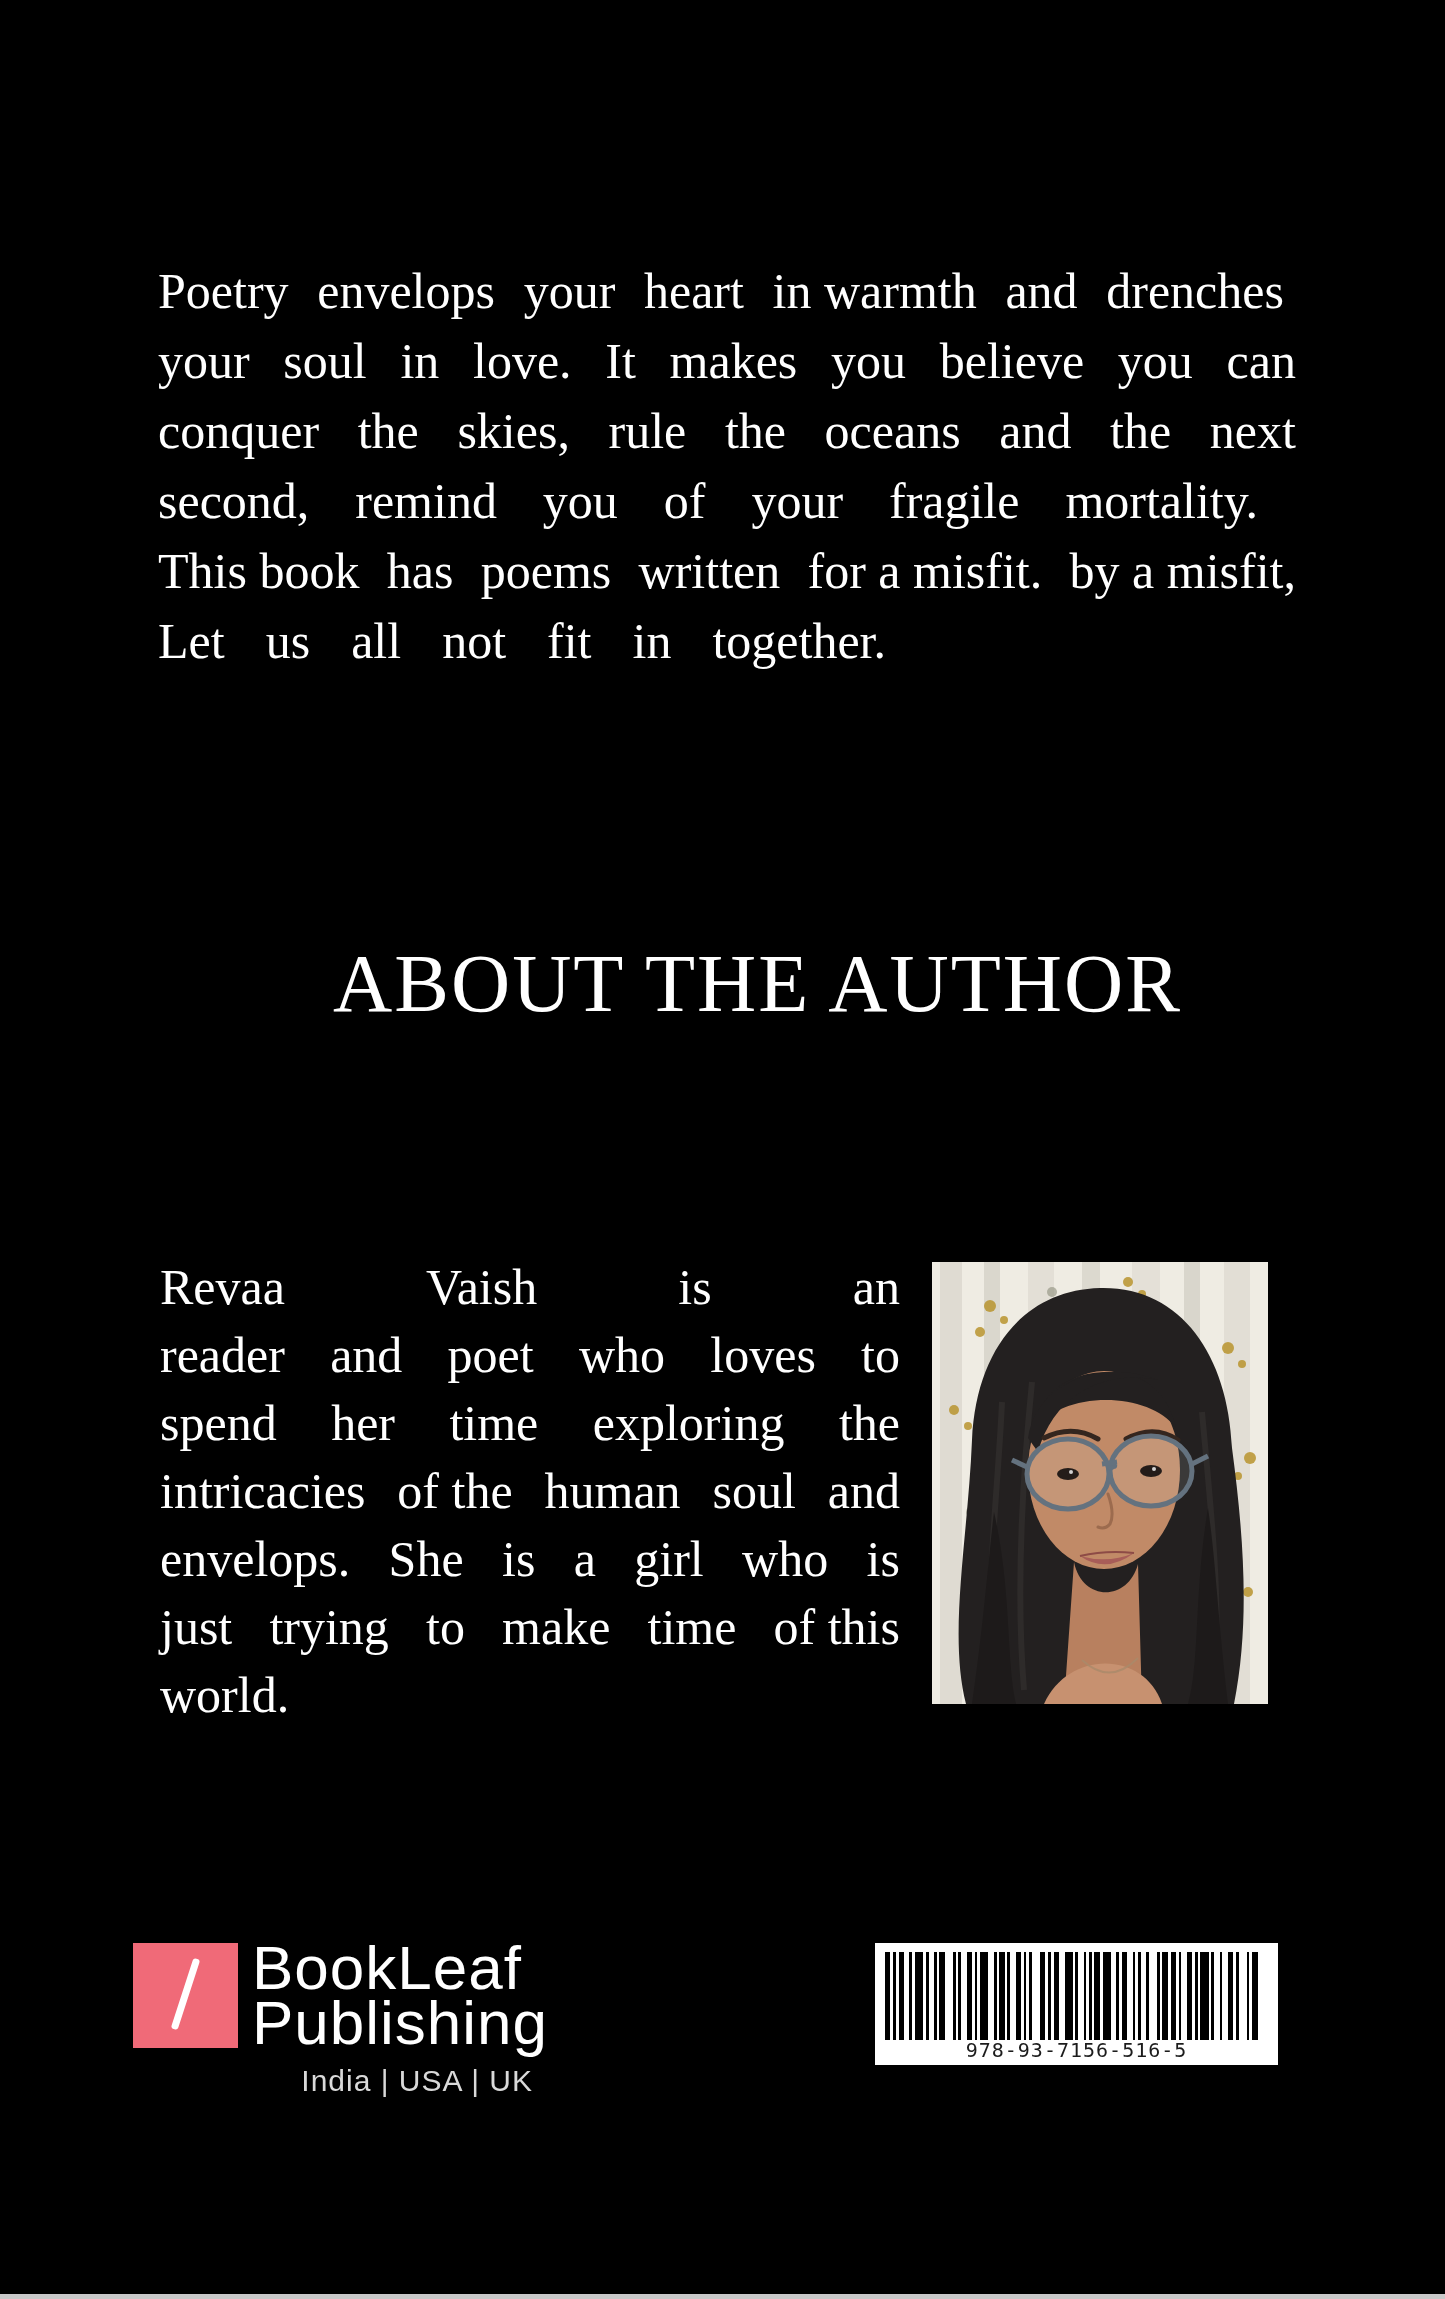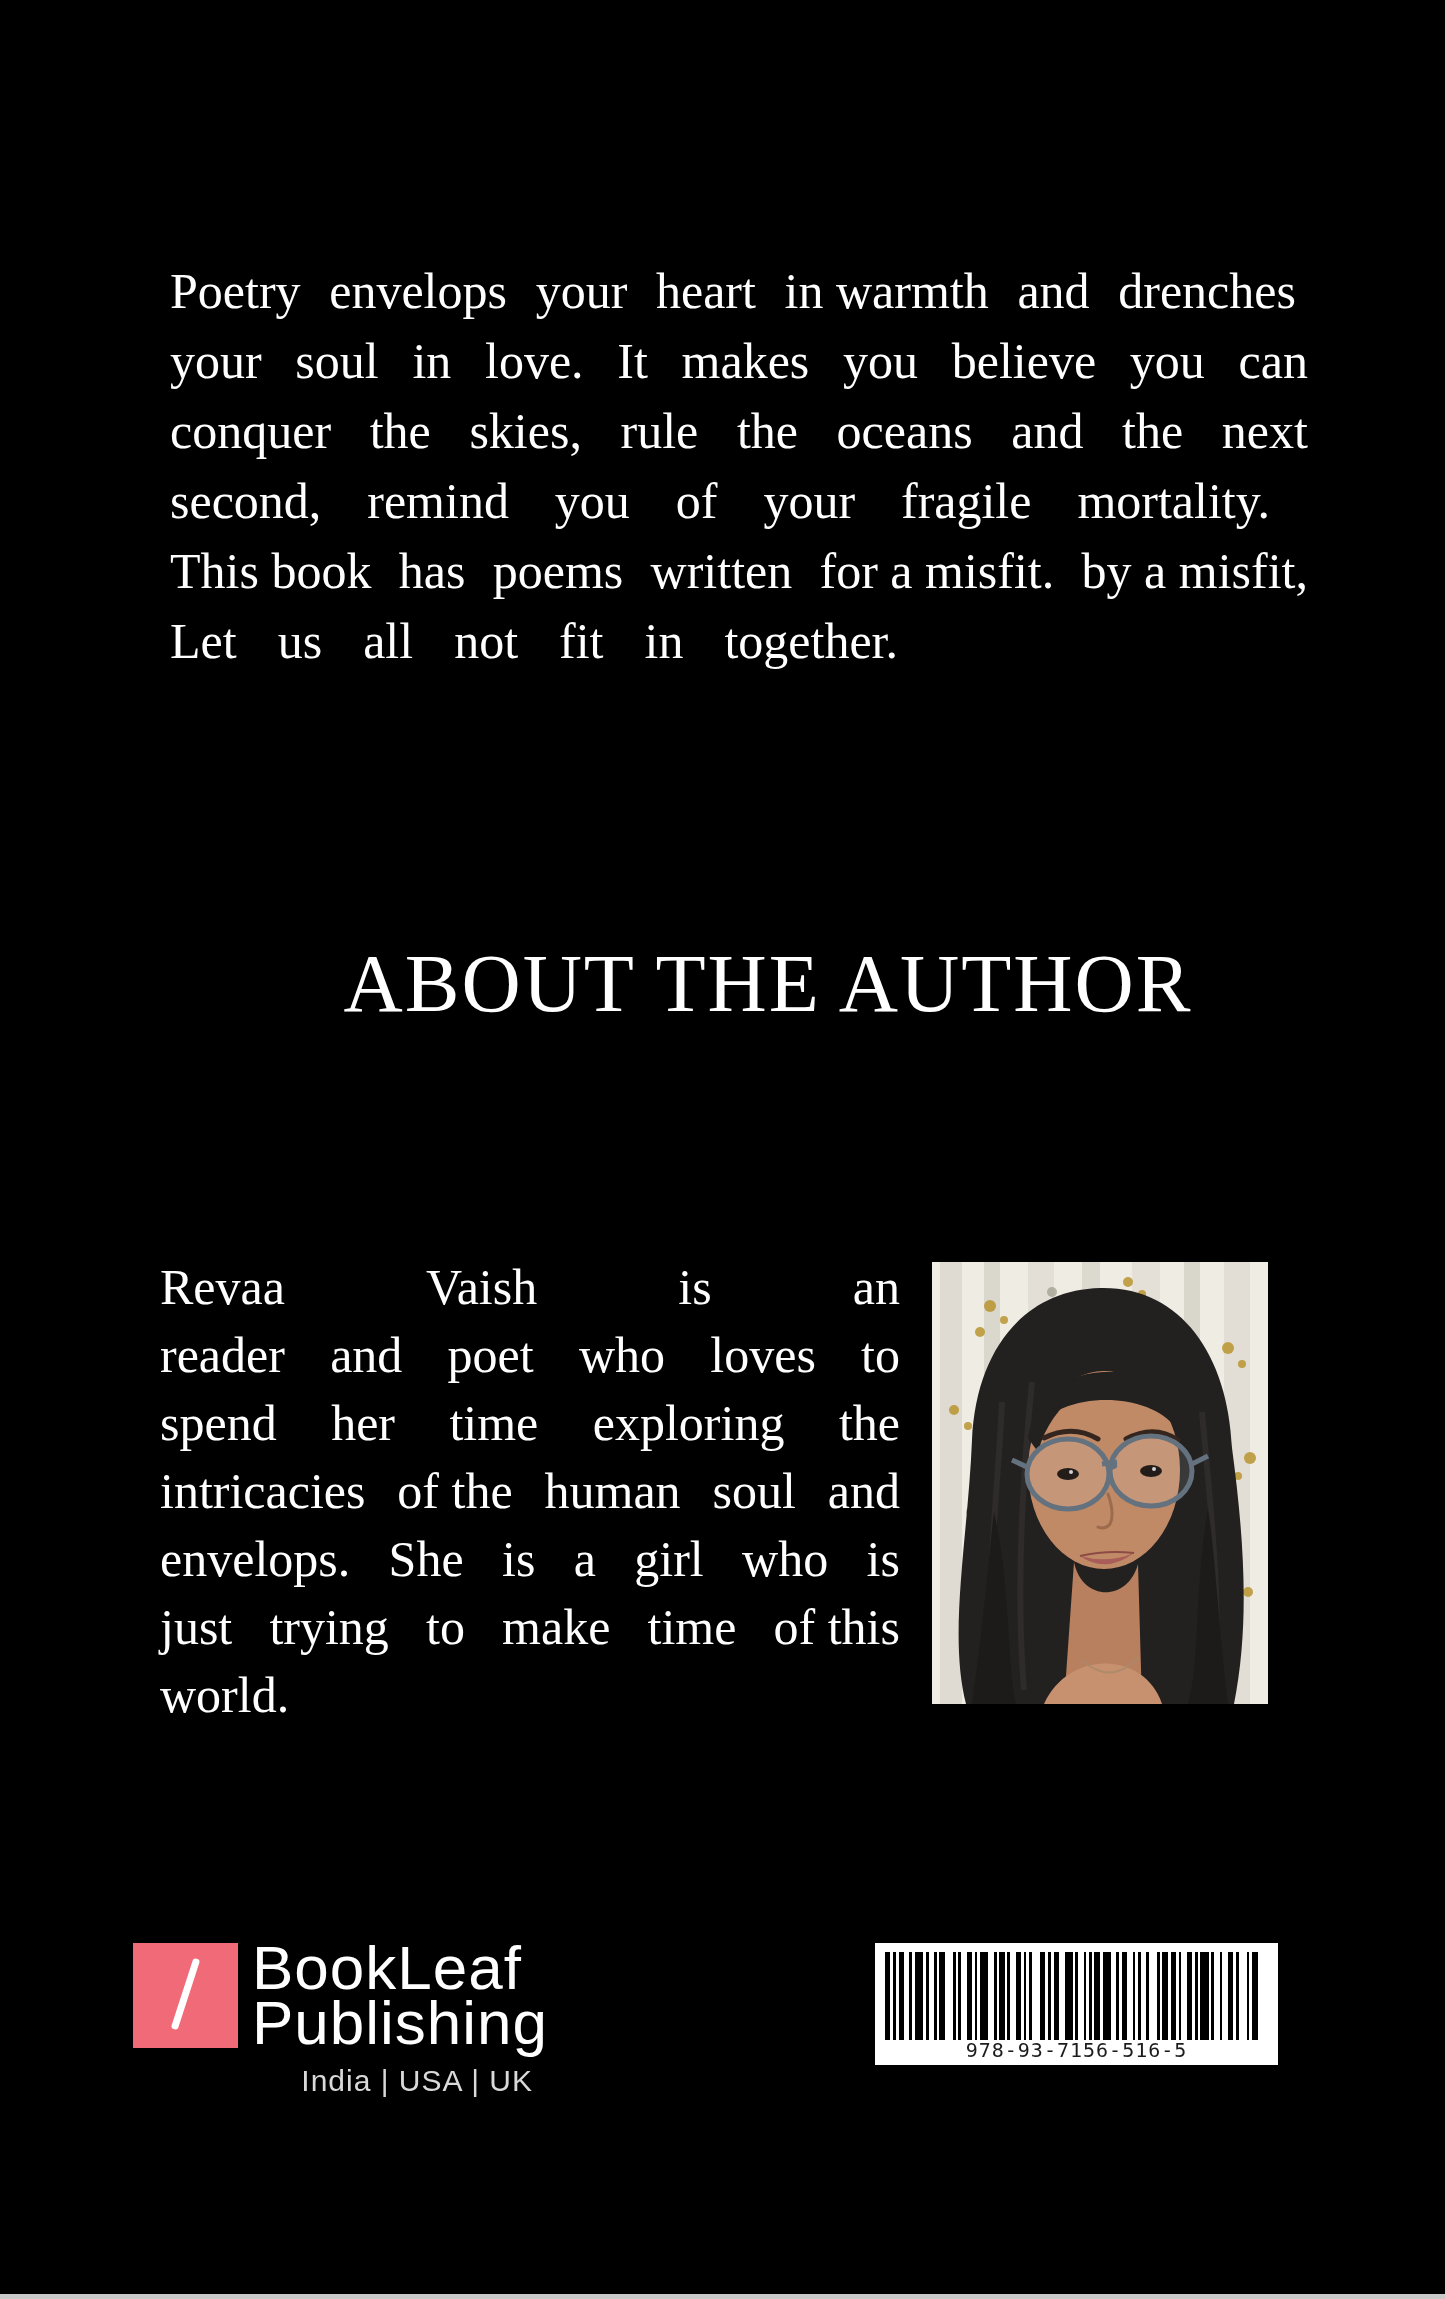--- a/index.html
+++ b/index.html
@@ -4,27 +4,27 @@
 <style>
   html,body{margin:0;padding:0;background:#000;}
   .cover{position:relative;width:1445px;height:2299px;background:#000;overflow:hidden;
          font-family:"Liberation Serif","DejaVu Serif",serif;color:#fff;}
 
   
   .textblock{position:absolute;}
   .jline{display:flex;justify-content:space-between;align-items:baseline;}
   .jline span{white-space:pre;}
 
-  .blurb{left:158px;top:256px;width:1138px;font-size:50px;line-height:70px;margin-left:12px;}
+  .blurb{left:158px;top:256px;width:1138px;font-size:50px;line-height:70px;}
   .blurb .jline:nth-child(1){padding-right:12px;}
   .blurb .jline:nth-child(4){padding-right:38px;}
   .blurb .jline:nth-child(6){width:728px;}
 
   .about-heading{left:333px;top:936px;width:870px;font-size:82px;line-height:95px;
-                 letter-spacing:2px;text-align:center;white-space:nowrap;}
+                 letter-spacing:2px;white-space:nowrap;}
 
   .bio{left:160px;top:1253px;width:740px;font-size:50px;line-height:68px;}
 
   
   .photo{position:absolute;left:932px;top:1262px;width:336px;height:442px;overflow:hidden;}
   .photo svg{display:block;width:100%;height:100%;}
 
   
   .logo-square{position:absolute;left:133px;top:1943px;width:105px;height:105px;background:#F06A78;}
   .logo-slash{position:absolute;left:49px;top:14px;width:7px;height:74px;background:#fff;

